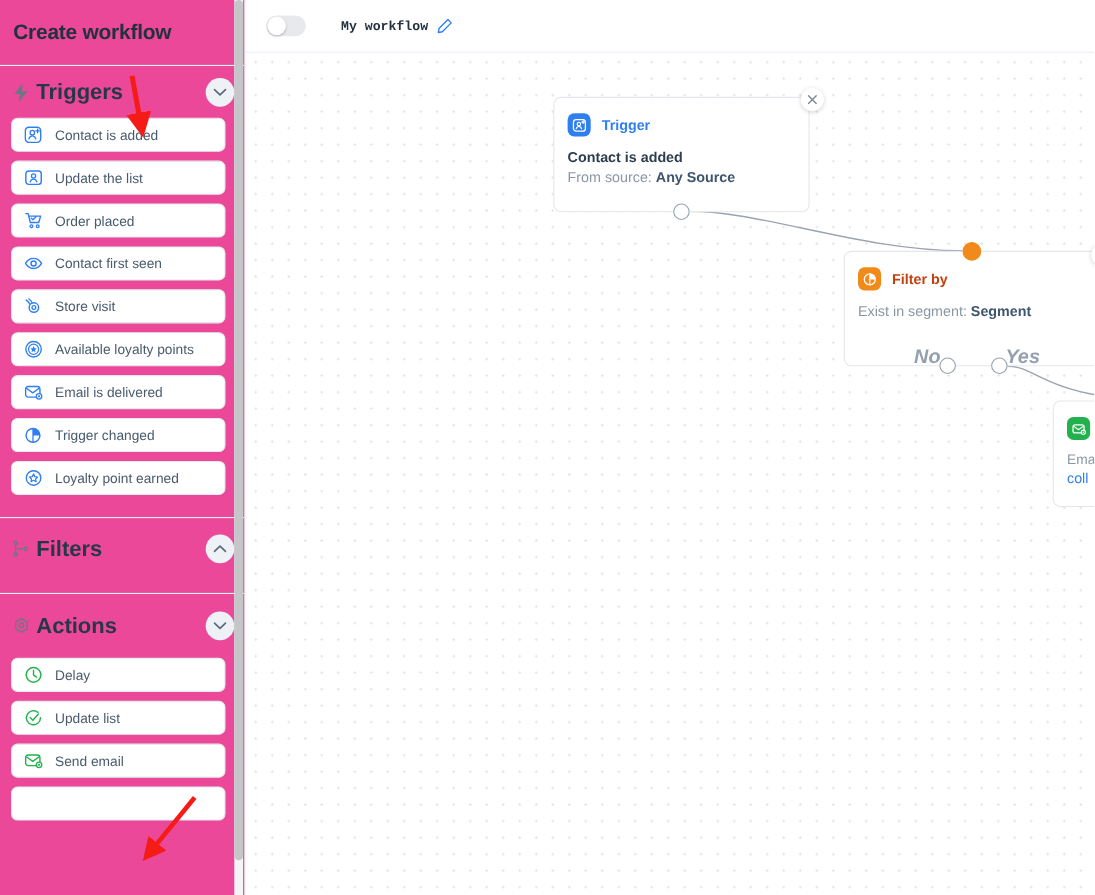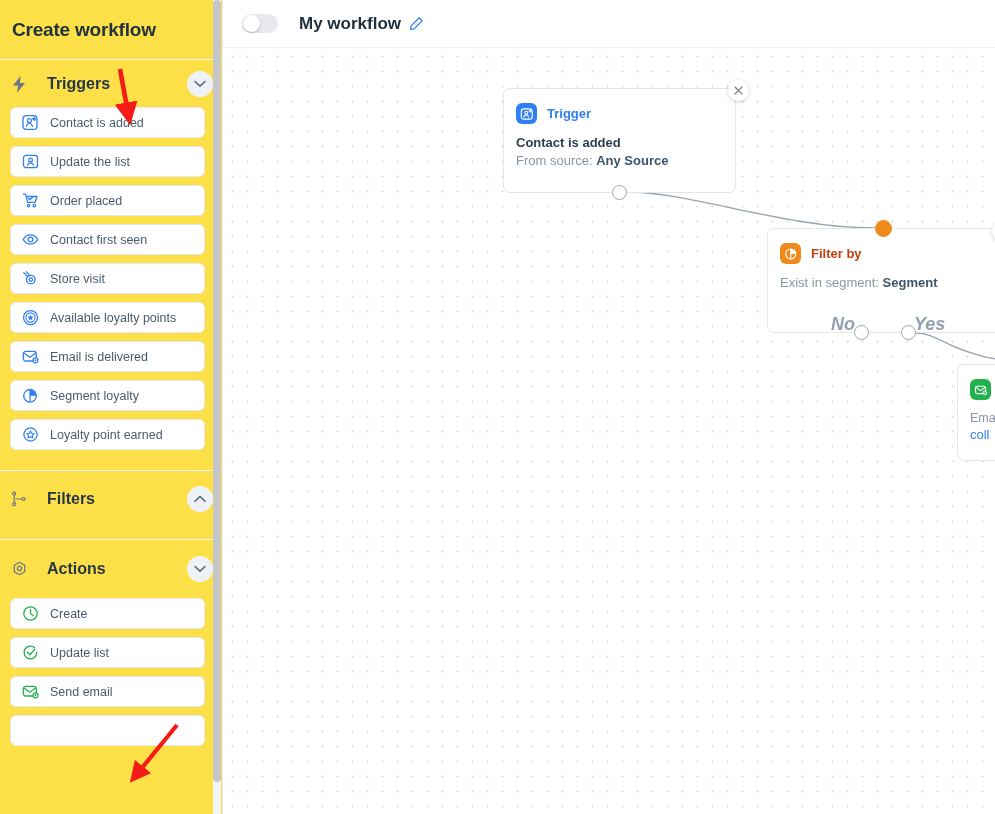--- a/index.html
+++ b/index.html
@@ -8,21 +8,21 @@
     font-family: "Liberation Sans", sans-serif;
     background: #ffffff;
     overflow: hidden;
   }
   #app { position: relative; width: 995px; height: 814px; display: flex; }
 
   
   #sidebar {
     position: relative;
     width: 223px; height: 814px;
-    background: #fde047;
+    background: #ec4899;
     border-right: 1px solid #e6eaf0;
     overflow: hidden;
     flex: none;
   }
   .side-header {
     height: 60px;
     display: flex; align-items: center;
     padding: 0 12px;
     border-bottom: 1px solid #eef1f6;
   }
@@ -42,22 +42,22 @@
     padding: 0 10px 0 9px;
     position: relative;
   }
   .section-ic {
     width: 20px; height: 20px;
     display: flex; align-items: center; justify-content: center;
     color: #6b7785;
     flex: none;
   }
   .section-title {
-    font-size: 16px; font-weight: bold; color: #27374a;
-    margin-left: 18px;
+    font-size: 20px; font-weight: bold; color: #27374a;
+    margin-left: 4px;
   }
   .section-chev {
     margin-left: auto;
     width: 26px; height: 26px; border-radius: 50%;
     background: #eef2f7;
     display: flex; align-items: center; justify-content: center;
     color: #5b6b7d;
   }
   .divider { height: 1px; background: #eef1f6; margin: 6px 0 0 0; }
 
@@ -111,22 +111,23 @@
     position: relative;
     flex: none;
   }
   .toggle .knob {
     position: absolute; top: 1px; left: 1px;
     width: 17px; height: 17px; border-radius: 50%;
     background: #fff;
     box-shadow: 0 1px 2px rgba(0,0,0,.25);
   }
   .wf-title {
-    font-size: 17px; font-weight: bold; color: #22313f;
-    margin-left: 21px;
+    font-size: 12px; font-weight: bold; color: #22313f;
+    margin-left: 32px;
+    font-family: Liberation Mono, monospace;
   }
   .edit-ic { margin-left: 8px; color: #2f7ff0; display: flex; align-items: center; }
 
   
   #canvas {
     position: absolute;
     left: 0; top: 48px;
     width: 772px; height: 766px;
     background-color: #ffffff;
     background-image: radial-gradient(#e3e4e8 1.1px, transparent 1.2px);
@@ -294,21 +295,21 @@
         </div>
 
         <div class="item">
           <span class="item-ic">
             <svg width="17" height="17" viewBox="0 0 17 17">
                 <circle cx="8" cy="8.8" r="6.3" stroke="#2f7ff0" stroke-width="1.3" fill="none"></circle>
                 <path d="M8 8.8V2.5a6.3 6.3 0 0 1 6.3 6.3Z" fill="#2f7ff0"></path>
                 <path d="M8 2.5v12.6" stroke="#2f7ff0" stroke-width="1.2"></path>
               </svg>
           </span>
-          <span class="item-label">Segment loyalty</span>
+          <span class="item-label">Trigger changed</span>
         </div>
 
         <div class="item">
           <span class="item-ic">
             <svg width="17" height="17" viewBox="0 0 17 17">
                 <circle cx="8.5" cy="8.5" r="6.6" stroke="#2f7ff0" stroke-width="1.25" fill="none"></circle>
                 <path d="M8.5 4.9l1.15 2.4 2.55.35-1.85 1.75.45 2.5-2.3-1.25-2.3 1.25.45-2.5L4.8 7.65l2.55-.35Z" stroke="#2f7ff0" stroke-width="1.1" fill="none" stroke-linejoin="round"></path>
               </svg>
           </span>
           <span class="item-label">Loyalty point earned</span>
@@ -354,21 +355,21 @@
           </span>
         </div>
 
         <div class="item">
           <span class="item-ic">
             <svg width="17" height="17" viewBox="0 0 17 17">
                 <circle cx="8.5" cy="8.5" r="6.7" stroke="#22b14c" stroke-width="1.3" fill="none"></circle>
                 <path d="M8.5 4.6v4.2l2.8 1.7" stroke="#22b14c" stroke-width="1.3" fill="none" stroke-linecap="round" stroke-linejoin="round"></path>
               </svg>
           </span>
-          <span class="item-label">Create</span>
+          <span class="item-label">Delay</span>
         </div>
 
         <div class="item">
           <span class="item-ic">
             <svg width="17" height="17" viewBox="0 0 17 17">
                 <path d="M14.8 8.5a6.4 6.4 0 1 1-2.3-4.9" stroke="#22b14c" stroke-width="1.3" fill="none" stroke-linecap="round"></path>
                 <path d="M5.4 8.3l2.5 2.4 5-5.6" stroke="#22b14c" stroke-width="1.3" fill="none" stroke-linecap="round" stroke-linejoin="round"></path>
               </svg>
           </span>
           <span class="item-label">Update list</span>

